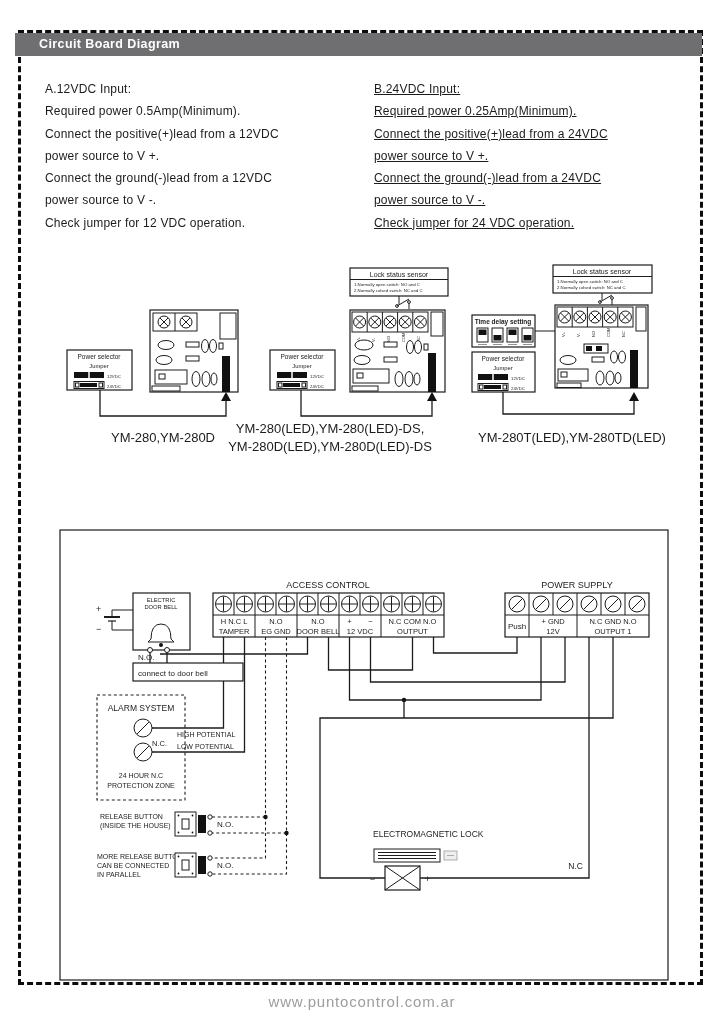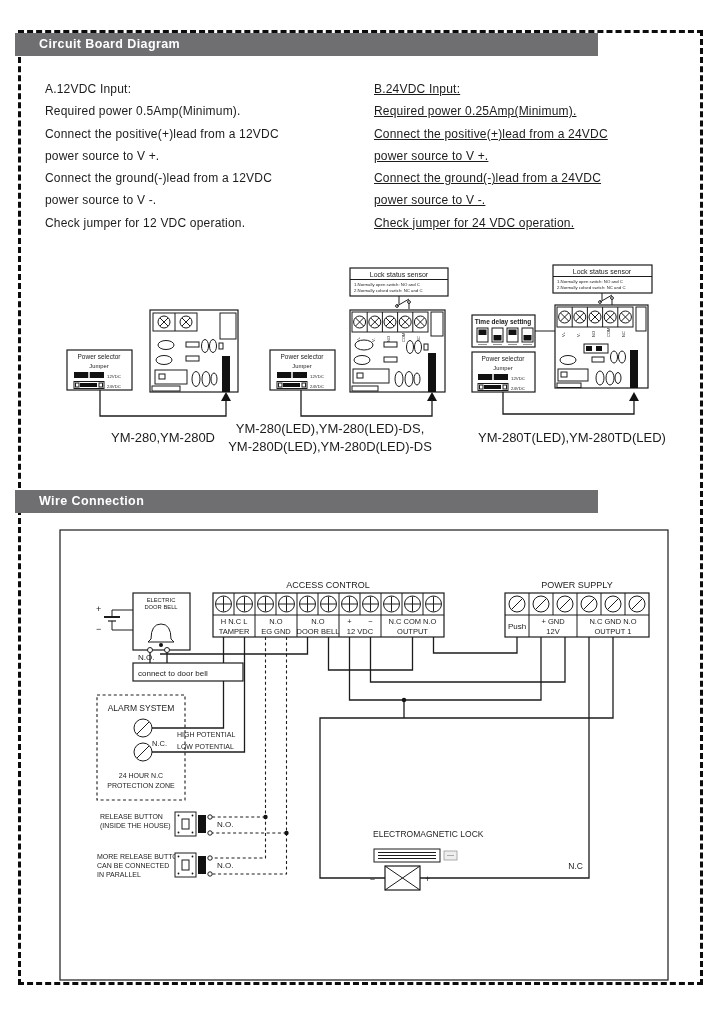--- a/index.html
+++ b/index.html
@@ -1,20 +1,20 @@
 <!DOCTYPE html>
 <html style="--bar: #6f6f71; --footer: #9d9d9d;"><head>
 <meta charset="utf-8">
 <style>
   html,body{margin:0;padding:0;background:#ffffff;}
   .page{position:relative;width:724px;height:1024px;background:#ffffff;overflow:hidden;
         font-family:"Liberation Sans", sans-serif;color:#1c1c1c;}
   .dashed-border{position:absolute;left:18px;top:30px;width:685px;height:955px;
         border:3px dashed #0c0c0c;box-sizing:border-box;}
-  .bar{position:absolute;left:15px;width:583px;height:23px;background:var(--bar,#6f6f71);
+  .bar{position:absolute;left:15px;width:687px;height:23px;background:var(--bar,#6f6f71);
         color:#ffffff;font-weight:bold;font-size:12.5px;line-height:23px;
         letter-spacing:0.4px;padding-left:24px;box-sizing:border-box;}
   .bar1{top:33px;}
   .bar2{top:490px;}
   .text-block{position:absolute;top:78px;width:322px;font-size:12px;line-height:22.3px;
         letter-spacing:0.2px;white-space:pre-line;}
   .block-a{left:45px;}
   .block-b{left:374px;text-decoration:underline;}
   .footer{position:absolute;top:993px;left:0;width:724px;text-align:center;
         font-size:15px;letter-spacing:0.8px;color:var(--footer,#9d9d9d);}
@@ -296,23 +296,20 @@
       </g>
       <text class="t43" x="511" y="137.5">24VDC</text>
     </g>
     <g>
       <polyline class="ln" points="503,140 503,162 634,162 634,148"></polyline>
       <polygon class="blk" points="629,149 639,149 634,140"></polygon>
     </g>
     <text class="t13 mid" x="572" y="190">YM-280T(LED),YM-280TD(LED)</text>
   </svg>
 
-  <div class="bar bar2">
-    <span>Wire Connection</span>
-  </div>
 
   <svg style="top:520px" width="724" height="470" viewBox="0 0 724 470">
     <rect class="bx" x="60" y="10" width="608" height="450"></rect>
 
     <g>
       <polyline class="ln" points="223.5,117 223.5,208 152,208"></polyline>
       <polyline class="ln" points="244.5,117 244.5,232 152,232"></polyline>
       <polyline class="dash" points="265.5,117 265.5,338 212,338"></polyline>
       <polyline class="dash" points="265.5,297 212,297"></polyline>
       <polyline class="dash" points="286.5,117 286.5,354 212,354"></polyline>
@@ -516,13 +513,14 @@
         <rect class="bx" x="385" y="346" width="35" height="24"></rect>
         <line class="lnthin" x1="385" y1="346" x2="420" y2="370"></line>
         <line class="lnthin" x1="420" y1="346" x2="385" y2="370"></line>
       </g>
       <text class="t9" x="375" y="362" text-anchor="end">−</text>
       <text class="t9" x="425" y="362">+</text>
       <text class="t85" x="583" y="349" text-anchor="end">N.C</text>
     </g>
   </svg>
 
+  <div class="footer">www.puntocontrol.com.ar</div>
 </div>
 
 </body></html>

